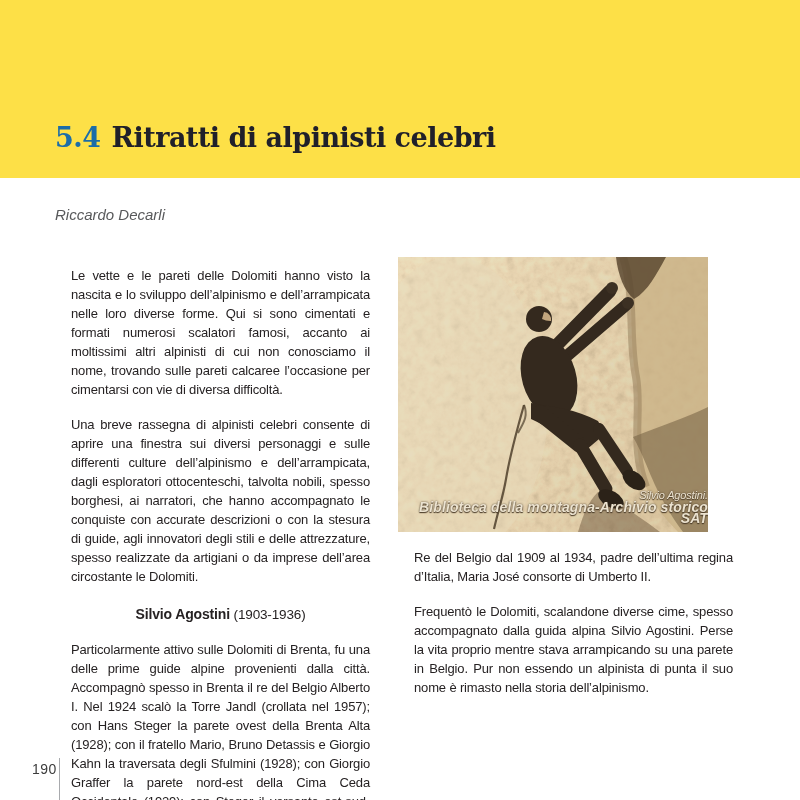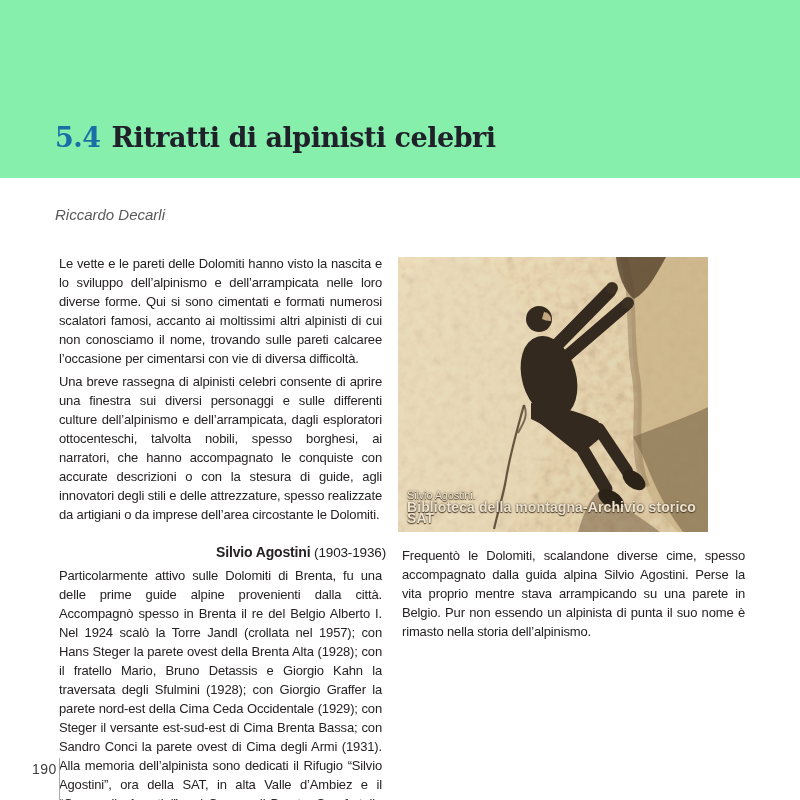--- a/index.html
+++ b/index.html
@@ -1,45 +1,45 @@
 <!DOCTYPE html>
 <html><head>
 <meta charset="utf-8">
 <style>
   html,body{margin:0;padding:0;background:#ffffff;}
   .page{position:relative;width:800px;height:800px;background:#ffffff;overflow:hidden;
         font-family:"Liberation Sans",sans-serif;color:#262223;}
 
   
-  .banner{position:absolute;left:0;top:0;width:800px;height:178px;background:#86efac;}
+  .banner{position:absolute;left:0;top:0;width:800px;height:178px;background:#fde047;}
   .banner-title{position:absolute;left:55px;top:122px;
       font-family:"DejaVu Serif",serif;font-weight:bold;font-size:27px;letter-spacing:-0.5px;}
   .sec-num{color:#1b6da8;margin-right:11px;}
   .sec-title{color:#20202a;}
 
   
   .author{position:absolute;left:55px;top:206px;font-size:15px;font-style:italic;
       color:#58595b;letter-spacing:0;}
 
   
   .content{position:absolute;left:55px;top:250px;width:694px;display:flex;gap:12px;}
   .col{font-size:13px;line-height:19px;text-align:justify;letter-spacing:-0.15px;color:#262223;}
   .col-left{width:331px;}
   .col-right{width:351px;}
-  .col p{margin:4px;}
+  .col p{margin:16px;}
   .col p + p{margin-top:0;}
-  h3.entry{font-size:14px;line-height:19px;margin:19px 0 0 0;font-weight:bold;text-align:right;}
+  h3.entry{font-size:14px;line-height:19px;margin:19px 0 0 0;font-weight:bold;text-align:center;}
   h3.entry .years{font-weight:normal;font-size:13.5px;}
   .first-block{margin-top:8px;}
 
   
   .photo{position:relative;width:310px;height:275px;margin:7px 0 14px 0;overflow:hidden;}
   .photo svg{display:block;}
-  .photo-caption{position:absolute;left:9px;bottom:8px;text-align:left;
-      color:#ece3d0;text-shadow:0 0 2px #4a3b28,0 1px 1px #4a3b28;}
+  .photo-caption{position:absolute;left:9px;bottom:8px;text-align:right;
+      color:#ece3d0;text-shadow:0 0 2px #4a3b28,0 1px 1px #4a3b28;font-style:italic;}
   .cap1{font-size:11px;line-height:14px;}
   .cap2{font-size:14px;line-height:11px;font-weight:bold;letter-spacing:0.1px;}
 
   
   .page-num{position:absolute;left:32px;top:761px;font-size:14px;color:#3c3c3c;letter-spacing:0.5px;text-align:center;}
   .footer-rule{position:absolute;left:59px;top:758px;width:1px;height:42px;background:#a8aaad;}
 </style>
 </head>
 <body>
 
@@ -120,20 +120,21 @@
             <ellipse cx="213" cy="242" rx="14" ry="8" transform="rotate(30 213 242)" fill="#2b2218"></ellipse>
           </g>
         </svg>
         <div class="photo-caption">
           <div class="cap1">Silvio Agostini.</div>
           <div class="cap2">Biblioteca della montagna-Archivio storico SAT</div>
         </div>
       </div>
 
 
+      <p>Re del Belgio dal 1909 al 1934, padre dell’ultima regina d’Italia, Maria José consorte di Umberto II.</p>
       <p>Frequentò le Dolomiti, scalandone diverse cime, spesso accompagnato dalla guida alpina Silvio Agostini. Perse la vita proprio mentre stava arrampicando su una parete in Belgio. Pur non essendo un alpinista di punta il suo nome è rimasto nella storia dell’alpinismo.</p>
     </div>
   </div>
 
   <div class="page-num">190</div>
   <div class="footer-rule"></div>
 
 </div>
 
 </body></html>

